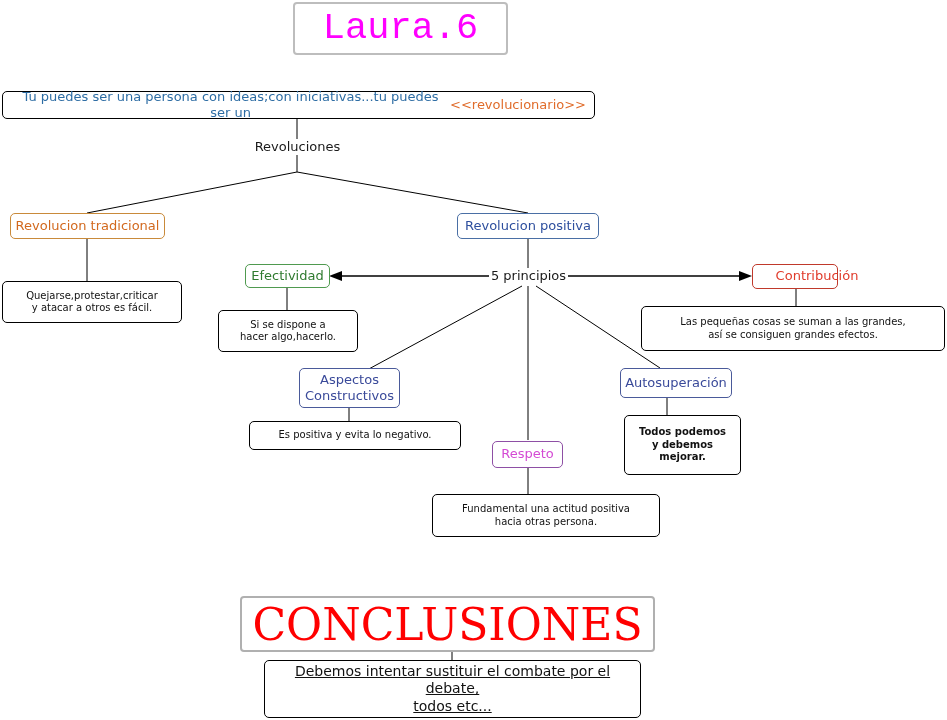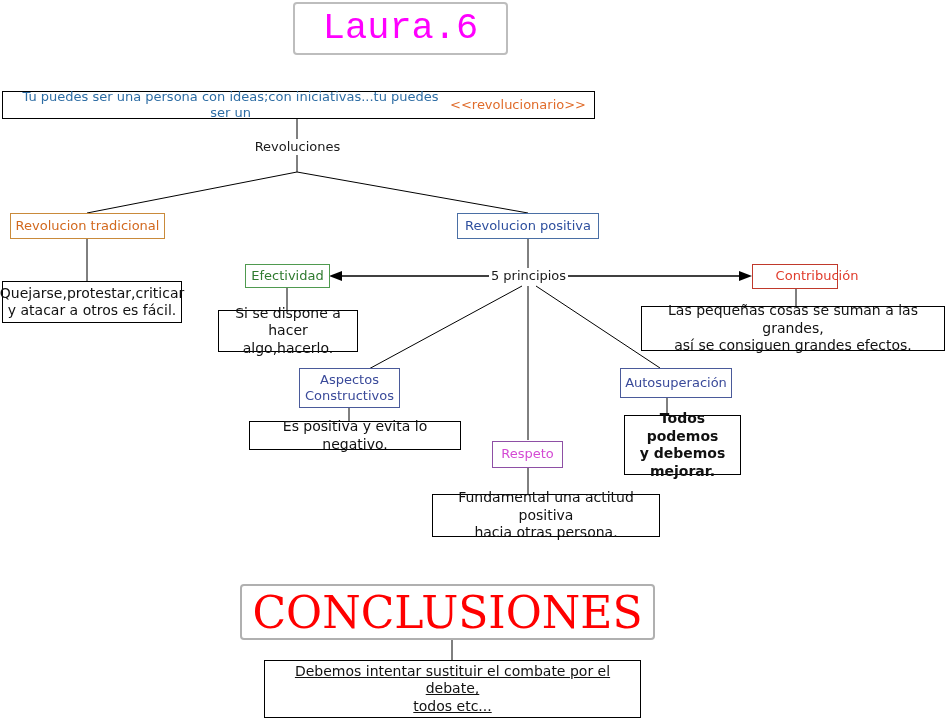--- a/index.html
+++ b/index.html
@@ -26,21 +26,21 @@
     pointer-events: none;
   }
   .node {
     position: absolute;
     box-sizing: border-box;
     display: flex;
     align-items: center;
     justify-content: center;
     text-align: center;
     background: #ffffff;
-    border-radius: 0;
+    border-radius: 5px;
     line-height: 1.25;
     white-space: pre-line;
   }
   .plain {
     border: none;
     background: transparent;
   }
 
   
   .title-node {
@@ -90,21 +90,21 @@
     font-size: 13px;
   }
   .navy-node {
     border: 1px solid #4a5a9a;
     color: #3a4a9a;
     font-size: 13px;
   }
   .detail-node {
     border: 1px solid #000000;
     color: #111111;
-    font-size: 14px;
+    font-size: 10px;
     padding: 1px 8px;
   }
   .conclusion-node {
     border: 2px solid #b0b0b0;
     border-radius: 4px;
     color: #ff0000;
     font-size: 44px;
     font-family: "DejaVu Serif", serif;
   }
   .conclusion-detail {
@@ -198,20 +198,20 @@
 
   <div class="node detail-node" style="left:624px; top:415px; width:117px; height:60px;font-weight:bold;">Todos podemos
 y debemos
 mejorar.</div>
 
   <div class="node purple-node" style="left:492px; top:441px; width:71px; height:27px;">Respeto</div>
 
   <div class="node detail-node" style="left:432px; top:494px; width:228px; height:43px;">Fundamental una actitud positiva
 hacia otras persona.</div>
 
-  <div class="node conclusion-node" style="left:240px; top:584px; width:415px; height:56px;">CONCLUSIONES</div>
+  <div class="node conclusion-node" style="left:240px; top:596px; width:415px; height:56px;">CONCLUSIONES</div>
 
   <div class="node conclusion-detail" style="left:264px; top:660px; width:377px; height:58px; flex-direction:column; white-space:normal;">
     <div>Debemos intentar sustituir el combate por el debate,</div>
     <div>todos etc...</div>
   </div>
 
 </div>
 
 </body></html>

